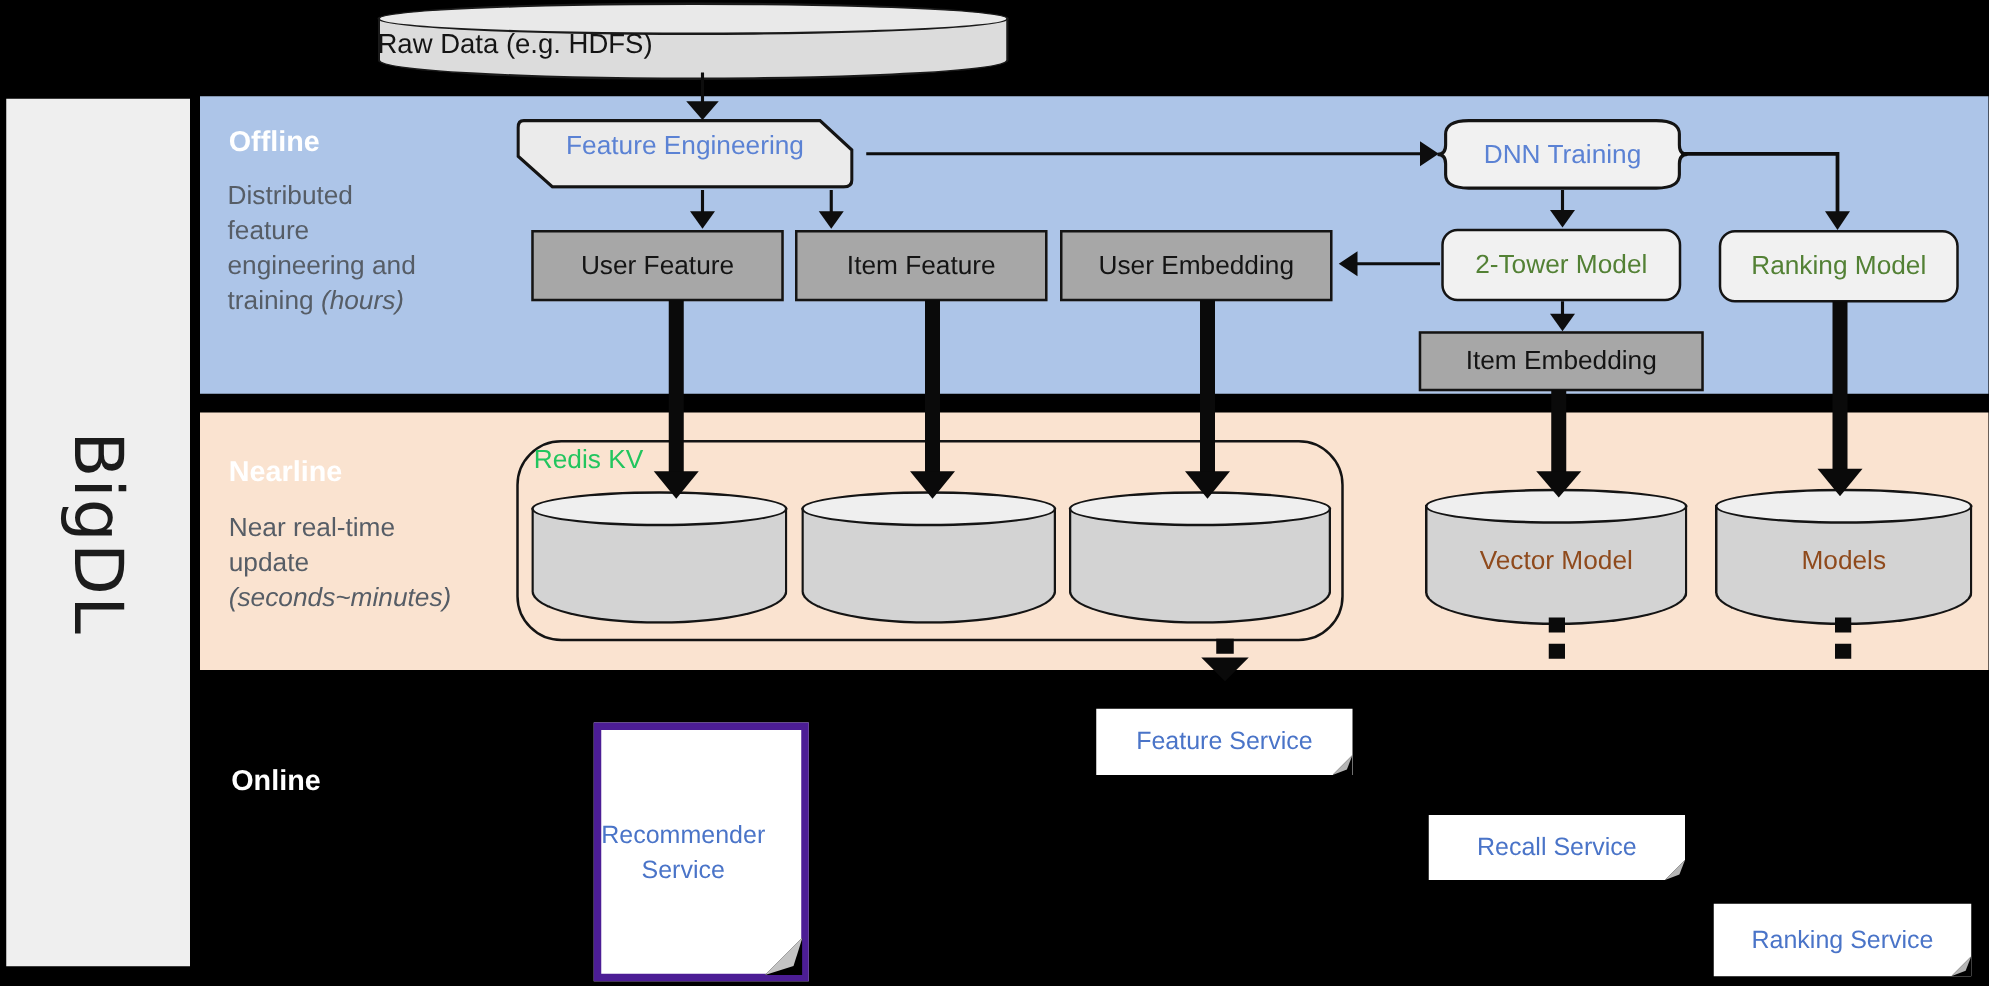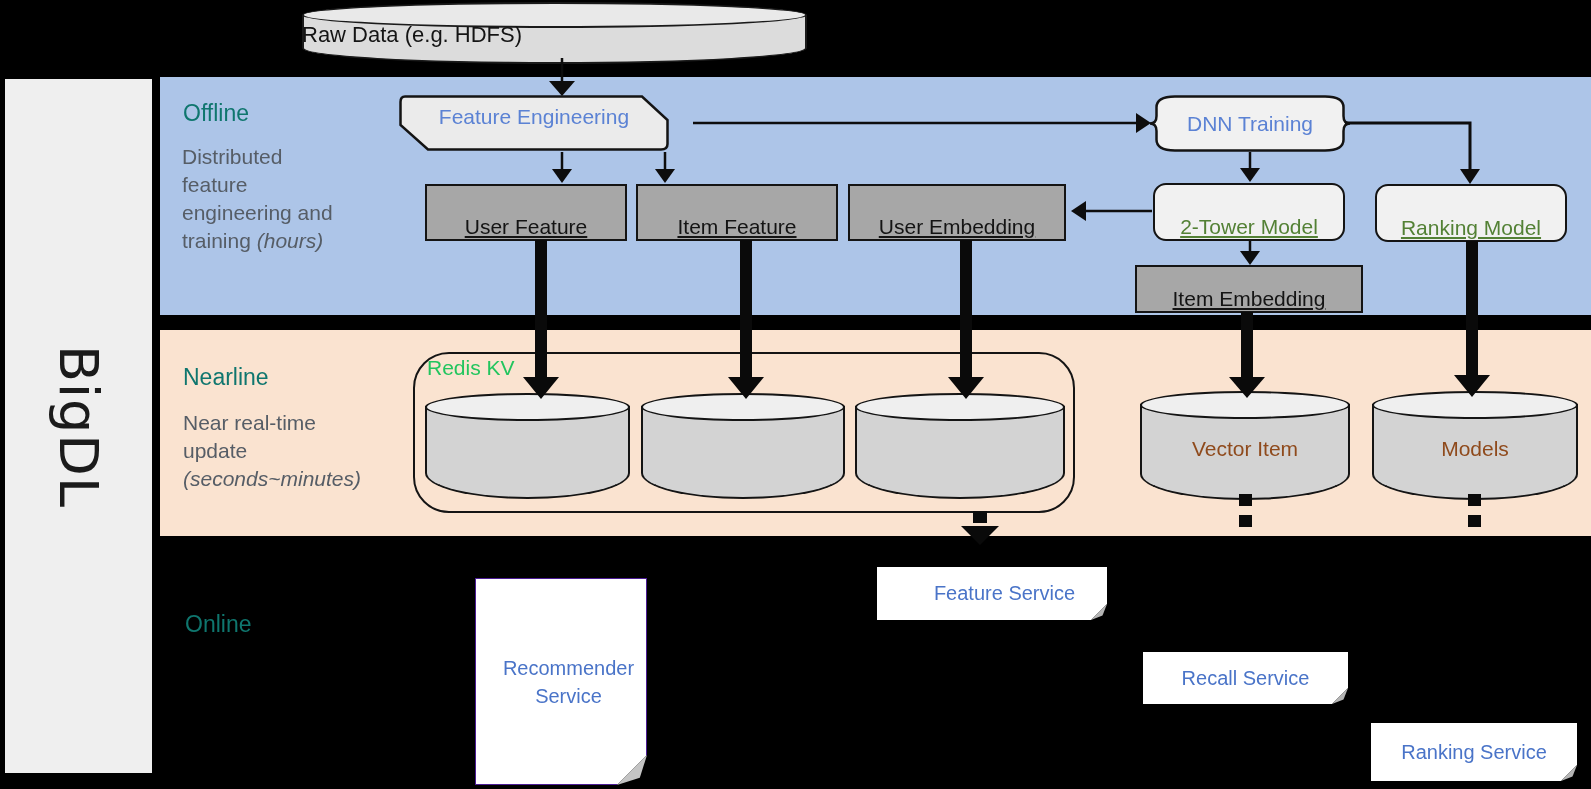--- a/index.html
+++ b/index.html
@@ -11,27 +11,27 @@
   .sidebar{left:5px;top:79px;width:147px;height:694px;background:#efefef;
            display:flex;align-items:center;justify-content:center;}
   .brand{transform:rotate(90deg);white-space:nowrap;font-family:"DejaVu Sans",sans-serif;
          font-size:54px;color:#1b1b1b;letter-spacing:1px;}
 
   
   .band-offline{left:160px;top:77px;width:1431px;height:238px;background:#adc5e8;}
   .band-nearline{left:160px;top:330px;width:1431px;height:206px;background:#fae3d0;}
 
   
-  .sec-title{font-size:23px;font-weight:400;color:#0f766e;}
+  .sec-title{font-size:23px;font-weight:700;color:#ffffff;}
   .sec-sub{font-size:21px;color:#565d66;line-height:28px;}
   .sec-sub-dark{font-size:22px;color:#5a6a84;line-height:31px;}
   .it{font-style:italic;}
 
   
-  .node{display:flex;align-items:flex-end;justify-content:center;text-align:center;box-sizing:border-box;text-decoration:underline;}
+  .node{display:flex;align-items:center;justify-content:center;text-align:center;box-sizing:border-box;}
   .gbox{background:#a7a7a7;border:2.5px solid #141414;color:#141414;font-size:21px;}
   .rbox{background:#f1f1f1;border:2.5px solid #141414;border-radius:13px;color:#538135;font-size:21px;}
   .shape-label{position:absolute;inset:0;display:flex;align-items:center;justify-content:center;
                font-size:21px;color:#5b82d4;}
 
   
   .redis-wrap{left:413px;top:352px;width:662px;height:161px;border:2.5px solid #141414;
               border-radius:36px;box-sizing:border-box;}
   .redis-label{left:427px;top:356px;font-size:21px;color:#22c55e;}
 
@@ -55,23 +55,23 @@
                      font-size:22px;color:#141414;}
 
   
   .svc{background:#fff;color:#4a74c8;font-size:20px;display:flex;align-items:center;
        justify-content:center;text-align:center;}
   .fold{position:absolute;right:0;bottom:0;width:16px;height:16px;}
   .fold .f-black{position:absolute;inset:0;background:#000;
                  clip-path:polygon(100% 0,0 100%,100% 100%);}
   .fold .f-gray{position:absolute;inset:0;background:#b5b5b5;
                 clip-path:polygon(0 100%,100% 0,72% 72%);}
-  .doc{left:475px;top:578px;width:172px;height:207px;background:#fff;border:1px solid #4c1d95;
-       box-sizing:border-box;display:flex;align-items:center;justify-content:center;
-       text-align:center;color:#4a74c8;font-size:20px;line-height:28px;padding-left:15px;}
+  .doc{left:475px;top:578px;width:172px;height:207px;background:#fff;border:6px solid #4c1d95;
+       box-sizing:border-box;display:flex;align-items:center;justify-content:flex-start;
+       text-align:center;color:#4a74c8;font-size:20px;line-height:28px;}
   .doc-fold{position:absolute;right:-1px;bottom:-1px;width:30px;height:30px;}
   .doc-fold .f-black{position:absolute;inset:0;background:#000;
                      clip-path:polygon(100% 0,0 100%,100% 100%);}
   .doc-fold .f-gray{position:absolute;inset:0;background:#c4c4c4;
                     clip-path:polygon(0 100%,100% 0,76% 76%);}
 
   svg.overlay{position:absolute;left:0;top:0;z-index:40;pointer-events:none;}
   .z5{z-index:5;} .z10{z-index:10;} .z15{z-index:15;}
 </style>
 </head>
@@ -102,21 +102,21 @@
 
   <div class="abs sec-title z15" style="left:183px;top:364px;">Nearline</div>
   <div class="abs sec-sub z15" style="left:183px;top:409px;">
     <div>Near real-time</div>
     <div>update</div>
     <div class="it">(seconds~minutes)</div>
   </div>
 
   <div class="abs sec-title z15" style="left:185px;top:611px;">Online</div>
 
-  <div class="abs z10" style="left:399px;top:95px;width:270px;height:44px;">
+  <div class="abs z10" style="left:413px;top:95px;width:270px;height:44px;">
     <svg width="270" height="56" viewBox="0 0 270 56">
       <path d="M6 1.5 H243 L268.5 25 V49 Q268.5 54.5 262 54.5 H29 L1.5 30 V7 Q1.5 1.5 6 1.5 Z" fill="#ebebeb" stroke="#141414" stroke-width="2.5"></path>
     </svg>
     <div class="shape-label">Feature Engineering</div>
   </div>
 
   <div class="abs z10" style="left:1147px;top:95px;width:206px;height:57px;">
     <svg width="206" height="57" viewBox="0 0 206 57">
       <path d="M28 1.5 H178 Q197 1.5 196.5 13 V21 Q196.5 28.5 203 28.5 Q196.5 28.5 196.5 36 V44 Q197 55.5 178 55.5 H28 Q9 55.5 9.5 44 V36 Q9.5 28.5 3 28.5 Q9.5 28.5 9.5 21 V13 Q9 1.5 28 1.5 Z" fill="#f1f1f1" stroke="#141414" stroke-width="2.5"></path>
     </svg>
@@ -155,40 +155,40 @@
     <div class="c-top"></div>
   </div>
   <div class="abs cyl z10" style="left:855px;top:393px;width:210px;height:106px;">
     <div class="c-body"></div>
     <div class="c-top"></div>
   </div>
 
   <div class="abs cyl z10" style="left:1140px;top:391px;width:210px;height:109px;">
     <div class="c-body"></div>
     <div class="c-top"></div>
-    <div class="cyl-label">Vector Item</div>
+    <div class="cyl-label">Vector Model</div>
   </div>
   <div class="abs cyl z10" style="left:1372px;top:391px;width:206px;height:109px;">
     <div class="c-body"></div>
     <div class="c-top"></div>
     <div class="cyl-label">Models</div>
   </div>
 
   <div class="abs doc z10">
     <div>
       <div>Recommender</div>
       <div>Service</div>
     </div>
     <div class="doc-fold">
       <div class="f-black"></div>
         <div class="f-gray"></div>
     </div>
   </div>
 
-  <div class="abs svc z10" style="left:877px;top:567px;width:205px;height:53px;padding-left:25px;">
+  <div class="abs svc z10" style="left:877px;top:567px;width:205px;height:53px;">
     <span>Feature Service</span>
     <div class="fold">
       <div class="f-black"></div>
         <div class="f-gray"></div>
     </div>
   </div>
 
   <div class="abs svc z10" style="left:1143px;top:652px;width:205px;height:52px;">
     <span>Recall Service</span>
     <div class="fold">

